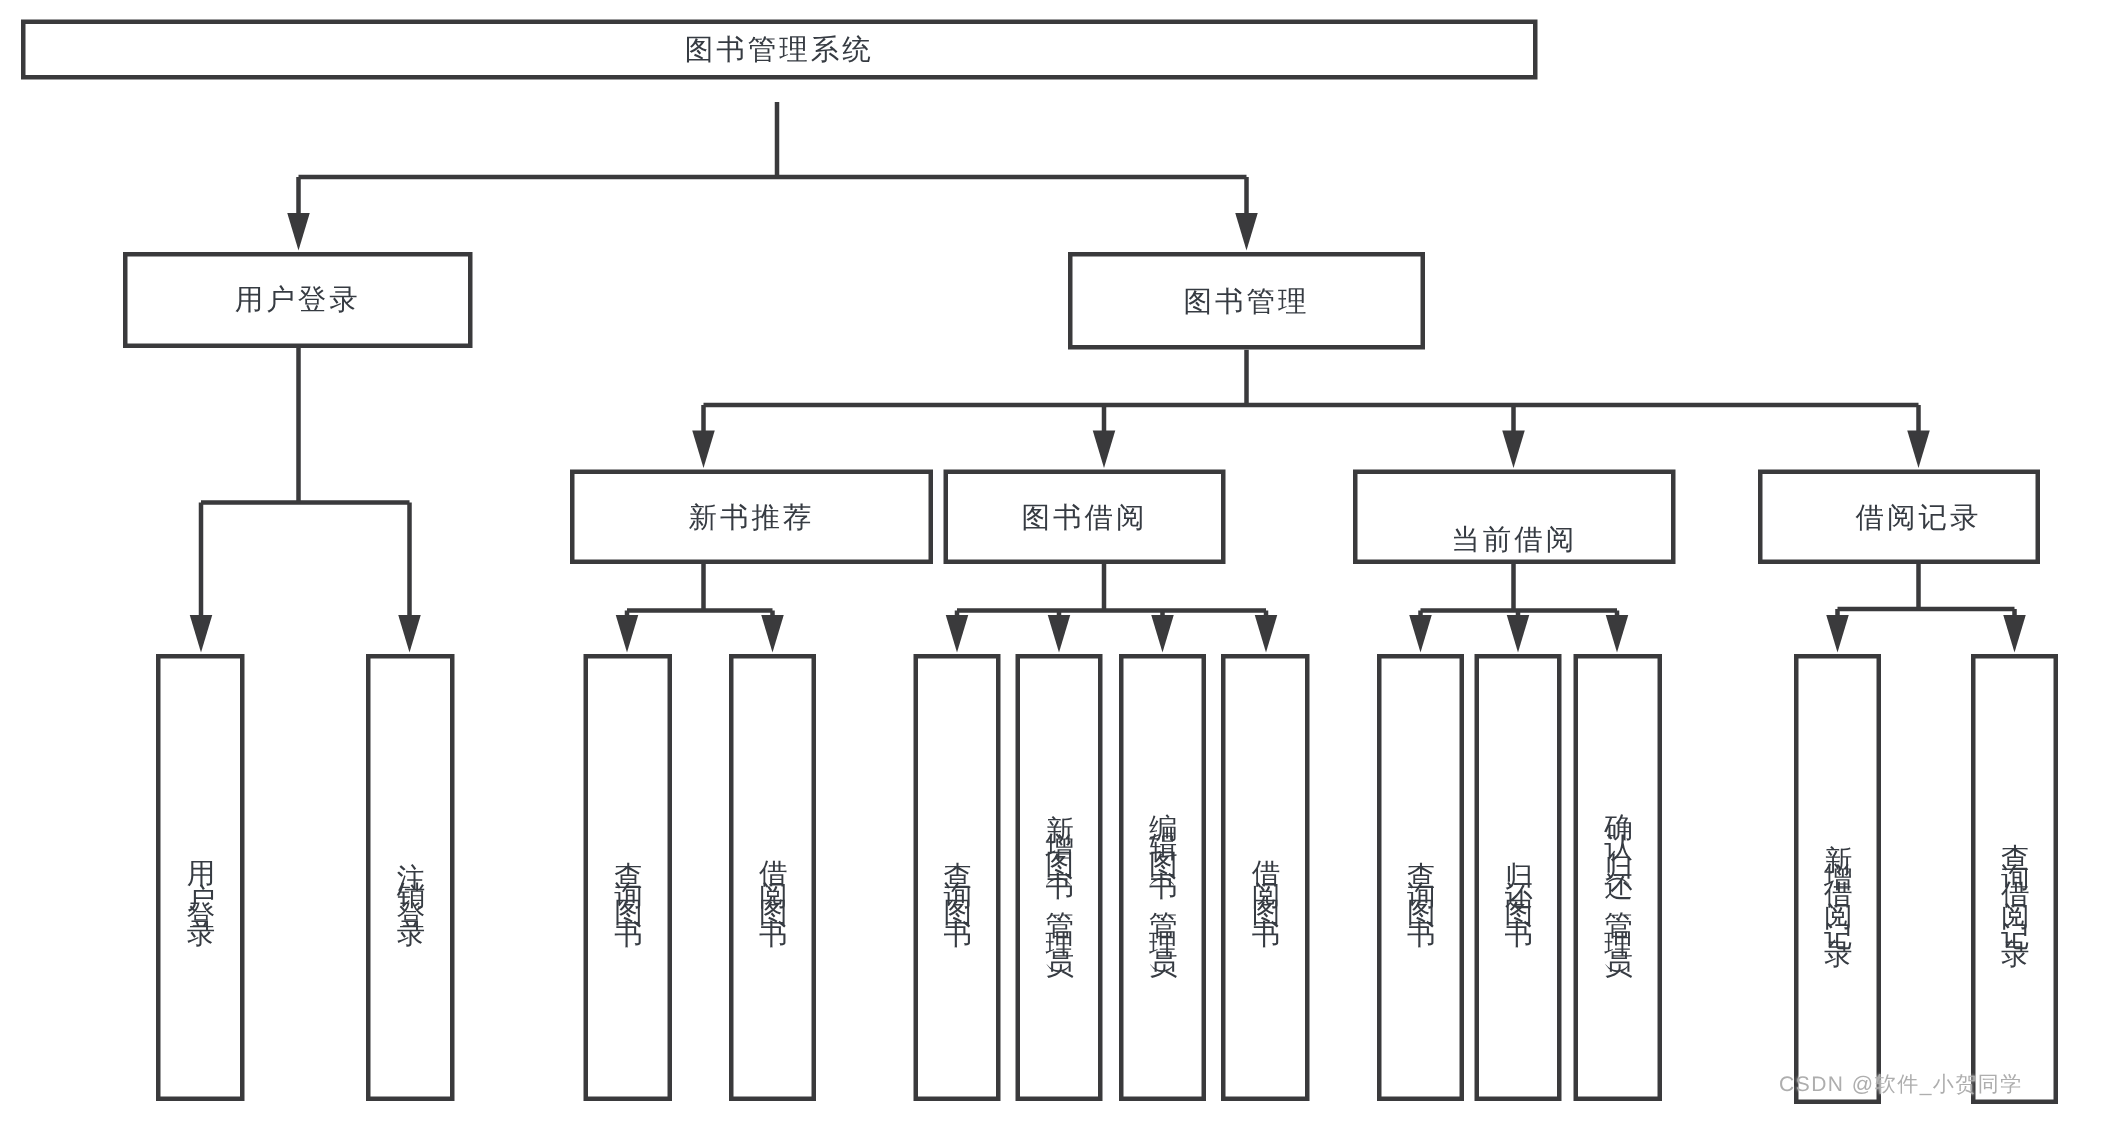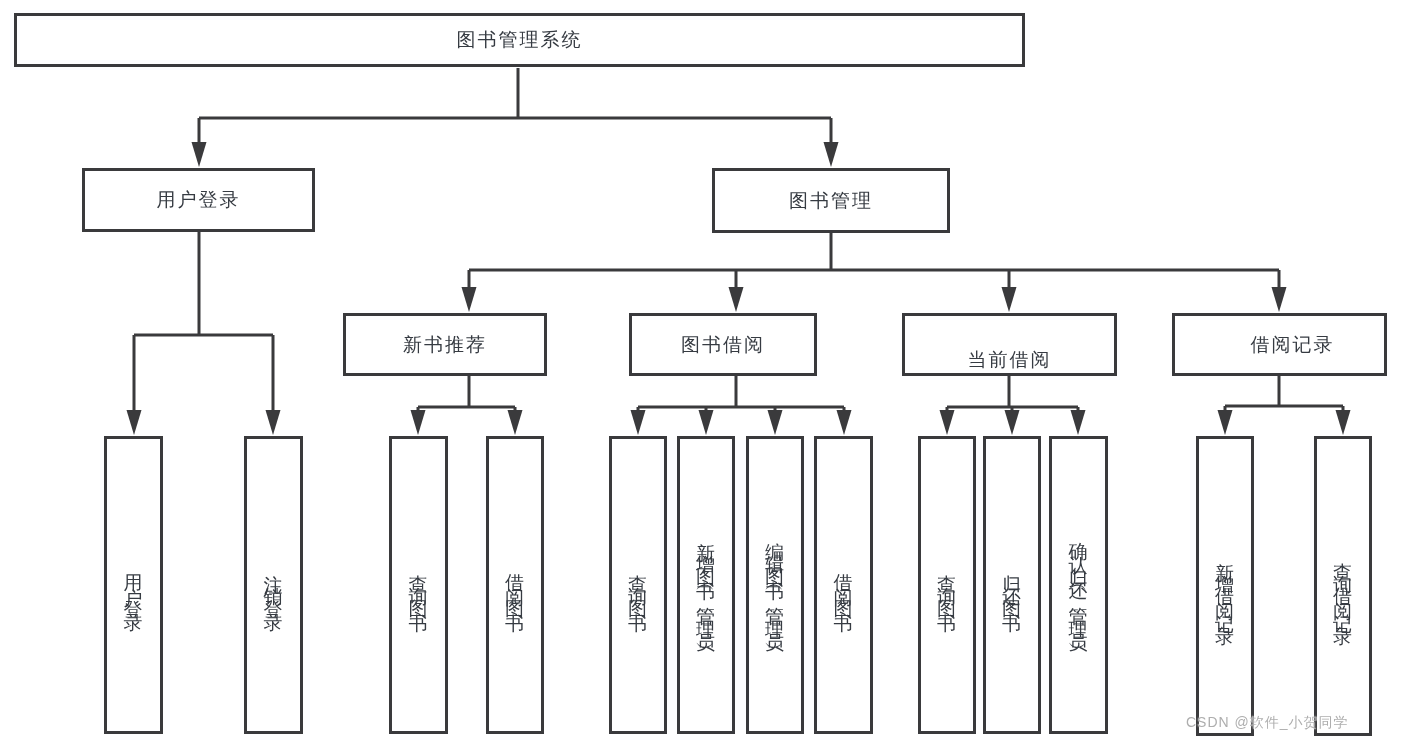--- a/index.html
+++ b/index.html
@@ -95,41 +95,41 @@
       <polygon points="767.5,410 782.5,410 775,435"></polygon>
       <polygon points="836.5,410 851.5,410 844,435"></polygon>
       <polygon points="939.5,410 954.5,410 947,435"></polygon>
       <polygon points="1004.5,410 1019.5,410 1012,435"></polygon>
       <polygon points="1070.5,410 1085.5,410 1078,435"></polygon>
       <polygon points="1217.5,410 1232.5,410 1225,435"></polygon>
       <polygon points="1335.5,410 1350.5,410 1343,435"></polygon>
     </g>
   </svg>
 
-  <div class="box h" style="left:14px; top:13px; width:1011px; height:54px;">
+  <div class="box h" style="left:14px; top:13px; width:1011px; height:40px;">
     <span>图书管理系统</span>
   </div>
 
   <div class="box h" style="left:82px; top:168px; width:233px; height:64px;">
     <span>用户登录</span>
   </div>
   <div class="box h" style="left:712px; top:168px; width:238px; height:65px;justify-content:center;">
     <span>图书管理</span>
   </div>
 
-  <div class="box h" style="left:343px; top:313px; width:204px; height:63px;">
+  <div class="box h" style="left:380px; top:313px; width:242px; height:63px;">
     <span>新书推荐</span>
   </div>
   <div class="box h" style="left:629px; top:313px; width:188px; height:63px;">
     <span>图书借阅</span>
   </div>
   <div class="box h" style="left:902px; top:313px; width:215px; height:63px;align-items:flex-end;">
     <span>当前借阅</span>
   </div>
-  <div class="box h" style="left:1172px; top:313px; width:215px; height:63px;padding-left:26px;">
+  <div class="box h" style="left:1172px; top:313px; width:188px; height:63px;padding-left:26px;">
     <span>借阅记录</span>
   </div>
 
   <div class="box v" style="left:104px; top:436px; width:59px; height:298px;">
     <span>用户登录</span>
   </div>
   <div class="box v" style="left:244px; top:436px; width:59px; height:298px;">
     <span>注销登录</span>
   </div>
 

